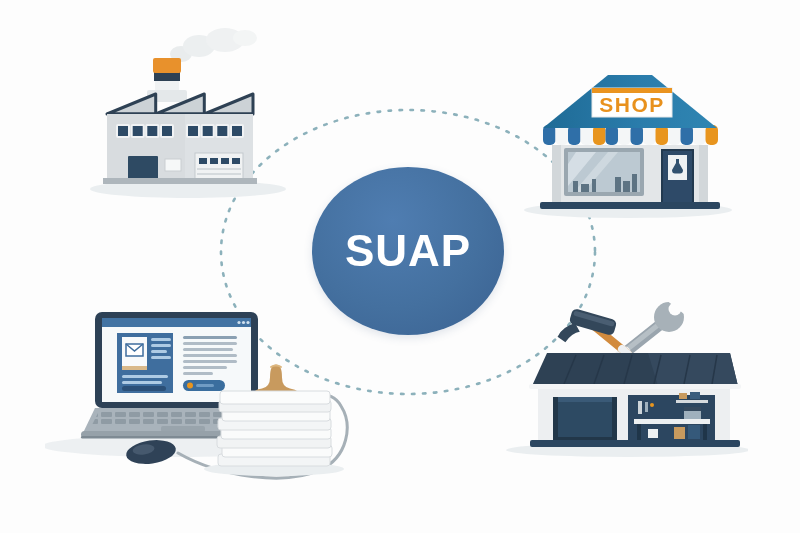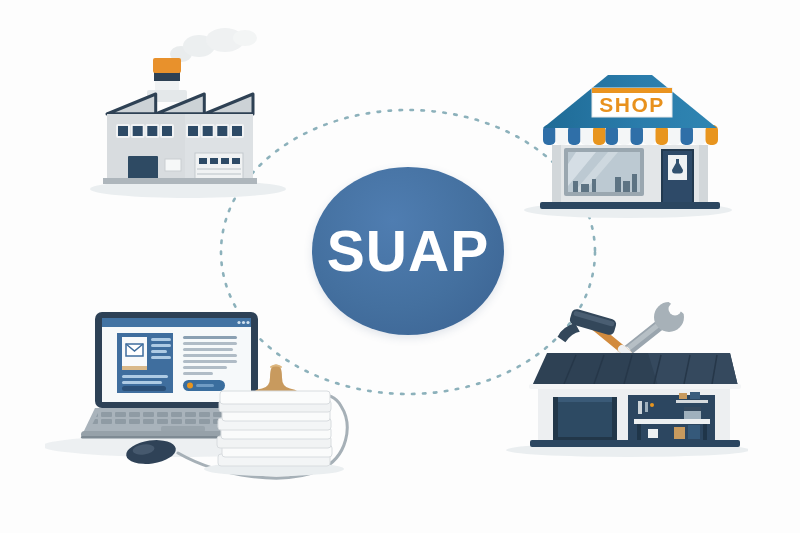--- a/index.html
+++ b/index.html
@@ -3,21 +3,21 @@
 <meta charset="utf-8">
 <style>
   html,body{margin:0;padding:0;}
   .stage{position:relative;width:800px;height:533px;background:#fdfdfd;overflow:hidden;
          font-family:"Liberation Sans",sans-serif;}
   .layer{position:absolute;}
   .suap-circle{position:absolute;left:312px;top:167px;width:192px;height:168px;border-radius:50%;
     background:radial-gradient(circle at 42% 32%, #4f7db1 0%, #44709f 55%, #3a6191 100%);
     display:flex;align-items:center;justify-content:center;
     box-shadow:0 3px 8px rgba(60,90,130,.15);}
-  .suap-circle span{color:#ffffff;font-size:57px;font-weight:bold;letter-spacing:1px;}
+  .suap-circle span{color:#ffffff;font-size:44px;font-weight:bold;letter-spacing:1px;}
 </style>
 </head>
 <body>
 
 <div class="stage">
 
   <svg class="layer" style="left:0;top:0" width="800" height="533">
     <ellipse cx="408" cy="252" rx="187" ry="142" fill="none" stroke="#7fa8b4" stroke-width="2.6" stroke-dasharray="2.5 8.5" stroke-linecap="round" opacity="0.9"></ellipse>
   </svg>
 

